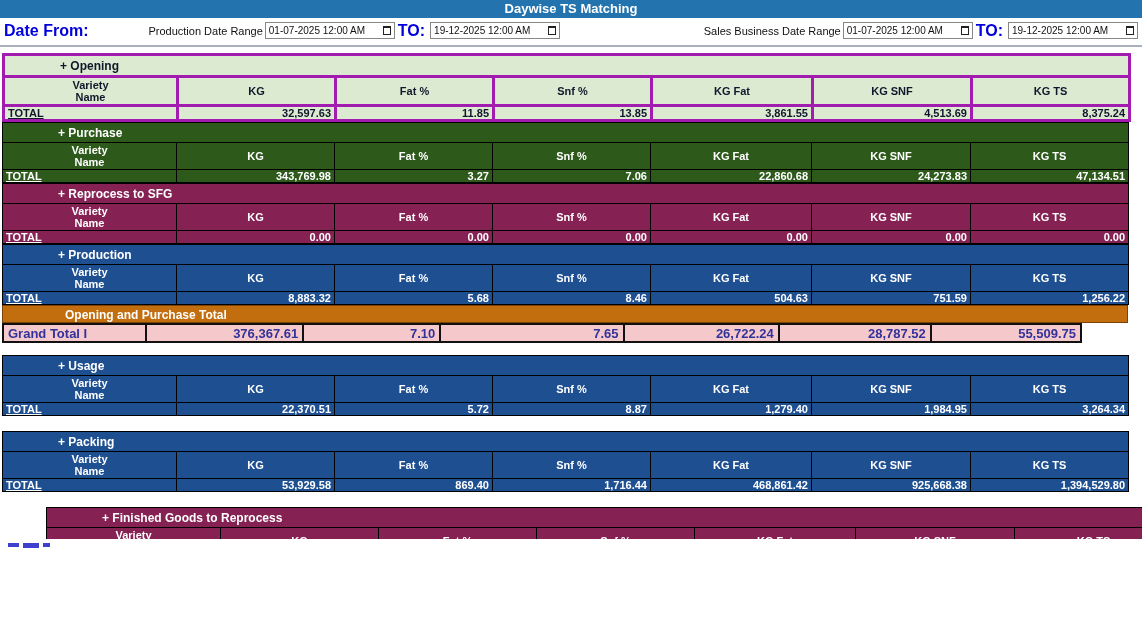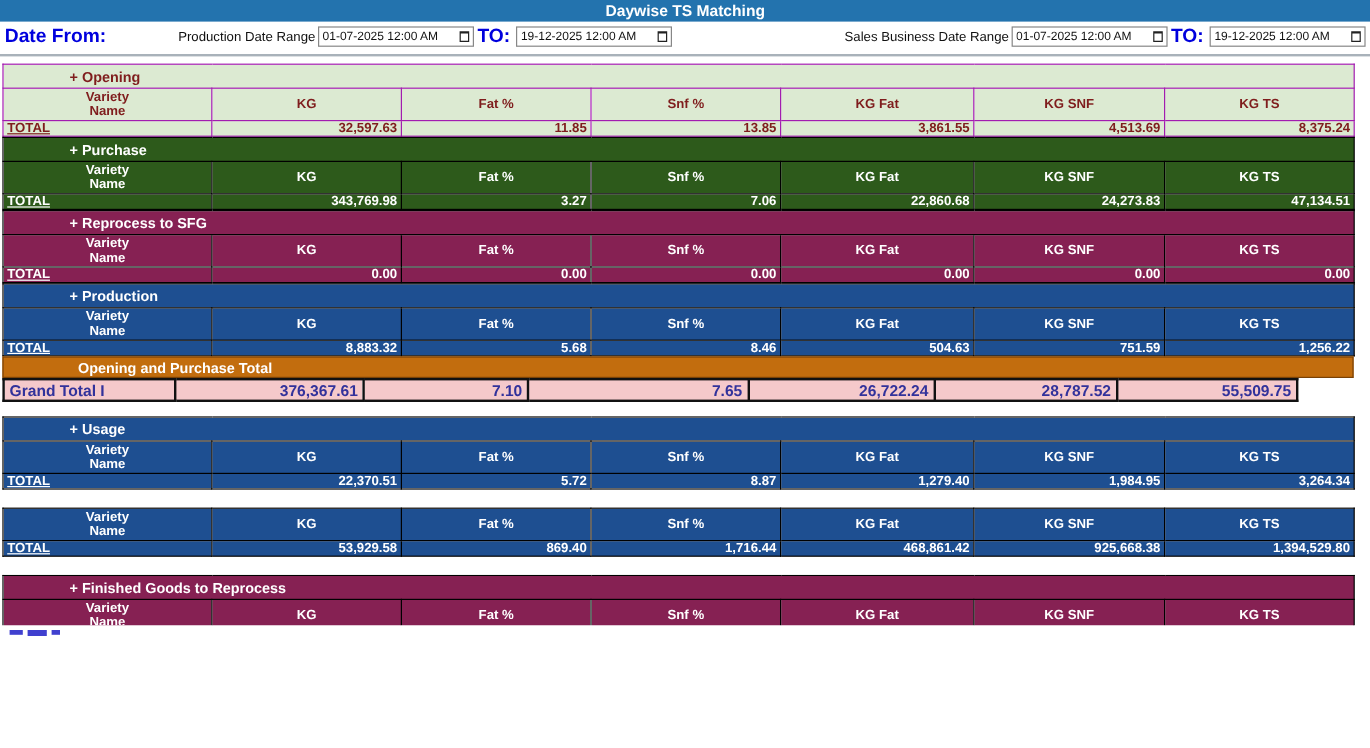--- a/index.html
+++ b/index.html
@@ -32,21 +32,21 @@
   .row-title td { font-weight:bold; font-size:12px; padding:3px 0 2px 55px; height:19px; }
   .row-head th { font-weight:bold; font-size:11px; text-align:center; line-height:12px;
                  padding:1px 2px; height:24px; }
   .th-variety { white-space:pre-line; }
   .row-total td { font-weight:bold; font-size:11px; height:13px; padding:0 3px; }
   .row-total td.lab { text-align:left; font-weight:bold;text-decoration:underline; }
   .row-total td.num { text-align:right; }
 
   
   .t-lgreen { border:1px solid #3c3c3c; margin-bottom:15px; }
-  .t-lgreen td, .t-lgreen th { background:#dcead2; color:#7f1d1d; border:1px solid #a21caf; }
+  .t-lgreen td, .t-lgreen th { background:#dcead2; color:#0f172a; border:3px solid #a21caf; }
   
   .t-dgreen { border:1px solid #000; margin-bottom:14px; }
   .t-dgreen td, .t-dgreen th { background:#2d5a1b; color:#fff; border:1px solid #000; }
   
   .t-maroon { border:1px solid #000; margin-bottom:27px; }
   .t-maroon td, .t-maroon th { background:#862153; color:#fff; border:1px solid #000; }
   
   .t-blue { border:1px solid #000; margin-bottom:16px; }
   .t-blue td, .t-blue th { background:#1e4f91; color:#fff; border:1px solid #000; }
   .mb15 { margin-bottom:15px !important; }
@@ -55,21 +55,21 @@
   .orangebar { width:1126px; margin-left:2px; background:#c26d0e; color:#fff;
                border:1px solid #7a4206; font-weight:bold; font-size:12px;
                padding:2px 0 2px 62px; height:18px; }
   table.grand { width:1080px; margin:0 0 12px 2px; border-collapse:collapse; table-layout:fixed; }
   table.grand td { background:#f5c9cb; color:#32329b; border:2px solid #111;
                    font-weight:bold; font-size:13px; height:18px; padding:0 4px; overflow:hidden; }
   table.grand td.lab { text-align:left; }
   table.grand td.num { text-align:right; }
 
   
-  .clipped { height:42px; overflow:hidden; }
+  .clipped { height:32px; overflow:hidden;padding-left:44px; }
   .clipped table { margin-bottom:0; }
   .frag { display:flex; gap:4px; margin:4px 0 0 8px; }
   .frag span { height:4px; background:#4040cf; display:inline-block; }
   .frag .f1 { width:11px; } .frag .f2 { width:16px; height:5px; } .frag .f3 { width:7px; }
 </style>
 </head>
 <body>
 
 <div class="topbar">Daywise TS Matching</div>
 
@@ -310,20 +310,23 @@
   <colgroup>
       <col style="width:174px">
       <col style="width:158px">
       <col style="width:158px">
       <col style="width:158px">
       <col style="width:161px">
       <col style="width:159px">
       <col style="width:158px">
     </colgroup>
   <tbody>
+      <tr class="row-title">
+        <td colspan="7">+ Packing</td>
+      </tr>
   <tr class="row-head">
     <th class="th-variety">Variety
 Name</th>
     <th>KG</th>
     <th>Fat %</th>
     <th>Snf %</th>
     <th>KG Fat</th>
     <th>KG SNF</th>
     <th>KG TS</th>
   </tr>

